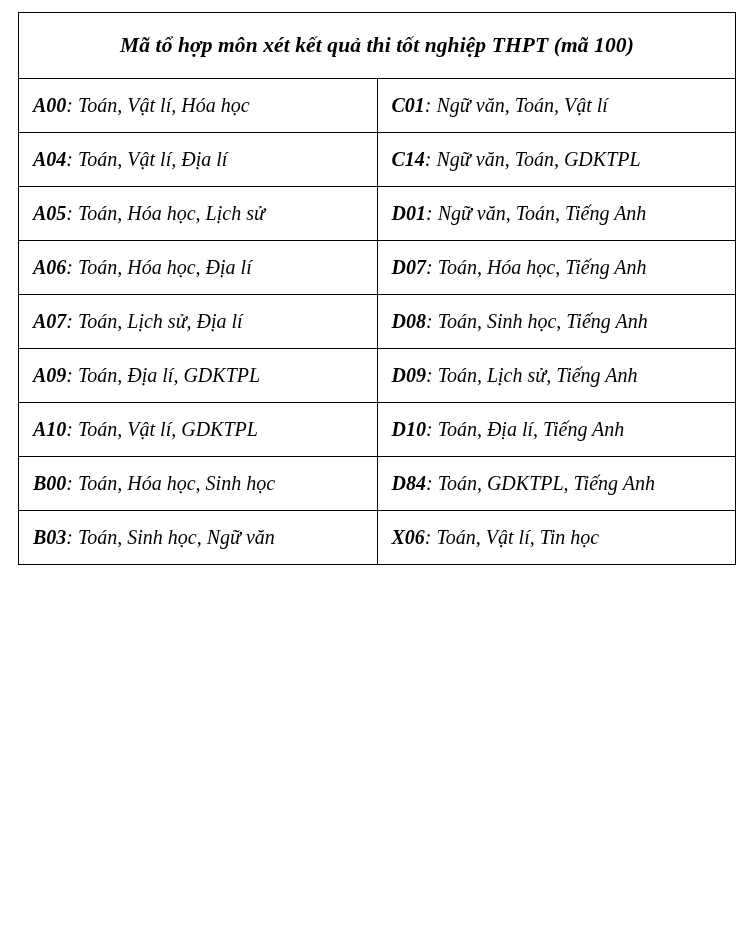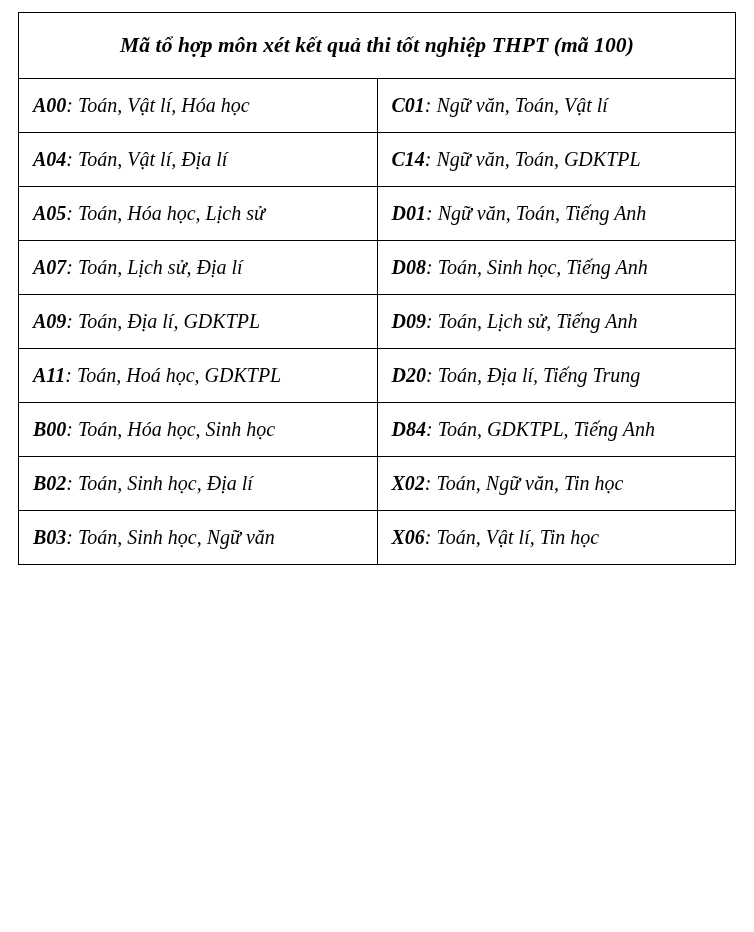--- a/index.html
+++ b/index.html
@@ -76,46 +76,46 @@
       <tr>
         <td class="combo-cell"><span class="code">A04</span><span class="sep">:</span> <span class="subjects">Toán, Vật lí, Địa lí</span></td>
         <td class="combo-cell"><span class="code">C14</span><span class="sep">:</span> <span class="subjects">Ngữ văn, Toán, GDKTPL</span></td>
       </tr>
 
       <tr>
         <td class="combo-cell"><span class="code">A05</span><span class="sep">:</span> <span class="subjects">Toán, Hóa học, Lịch sử</span></td>
         <td class="combo-cell"><span class="code">D01</span><span class="sep">:</span> <span class="subjects">Ngữ văn, Toán, Tiếng Anh</span></td>
       </tr>
 
+      <tr>
+        <td class="combo-cell"><span class="code">A06</span><span class="sep">:</span> <span class="subjects">Toán, Hóa học, Địa lí</span></td>
+        <td class="combo-cell"><span class="code">D07</span><span class="sep">:</span> <span class="subjects">Toán, Hóa học, Tiếng Anh</span></td>
+      </tr>
 
       <tr>
         <td class="combo-cell"><span class="code">A07</span><span class="sep">:</span> <span class="subjects">Toán, Lịch sử, Địa lí</span></td>
         <td class="combo-cell"><span class="code">D08</span><span class="sep">:</span> <span class="subjects">Toán, Sinh học, Tiếng Anh</span></td>
       </tr>
 
       <tr>
         <td class="combo-cell"><span class="code">A09</span><span class="sep">:</span> <span class="subjects">Toán, Địa lí, GDKTPL</span></td>
         <td class="combo-cell"><span class="code">D09</span><span class="sep">:</span> <span class="subjects">Toán, Lịch sử, Tiếng Anh</span></td>
       </tr>
 
+      <tr>
+        <td class="combo-cell"><span class="code">A10</span><span class="sep">:</span> <span class="subjects">Toán, Vật lí, GDKTPL</span></td>
+        <td class="combo-cell"><span class="code">D10</span><span class="sep">:</span> <span class="subjects">Toán, Địa lí, Tiếng Anh</span></td>
+      </tr>
 
-      <tr>
-        <td class="combo-cell"><span class="code">A11</span><span class="sep">:</span> <span class="subjects">Toán, Hoá học, GDKTPL</span></td>
-        <td class="combo-cell"><span class="code">D20</span><span class="sep">:</span> <span class="subjects">Toán, Địa lí, Tiếng Trung</span></td>
-      </tr>
 
       <tr>
         <td class="combo-cell"><span class="code">B00</span><span class="sep">:</span> <span class="subjects">Toán, Hóa học, Sinh học</span></td>
         <td class="combo-cell"><span class="code">D84</span><span class="sep">:</span> <span class="subjects">Toán, GDKTPL, Tiếng Anh</span></td>
       </tr>
 
-      <tr>
-        <td class="combo-cell"><span class="code">B02</span><span class="sep">:</span> <span class="subjects">Toán, Sinh học, Địa lí</span></td>
-        <td class="combo-cell"><span class="code">X02</span><span class="sep">:</span> <span class="subjects">Toán, Ngữ văn, Tin học</span></td>
-      </tr>
 
       <tr>
         <td class="combo-cell"><span class="code">B03</span><span class="sep">:</span> <span class="subjects">Toán, Sinh học, Ngữ văn</span></td>
         <td class="combo-cell"><span class="code">X06</span><span class="sep">:</span> <span class="subjects">Toán, Vật lí, Tin học</span></td>
       </tr>
 
     </tbody>
   </table>
 </div>
 

